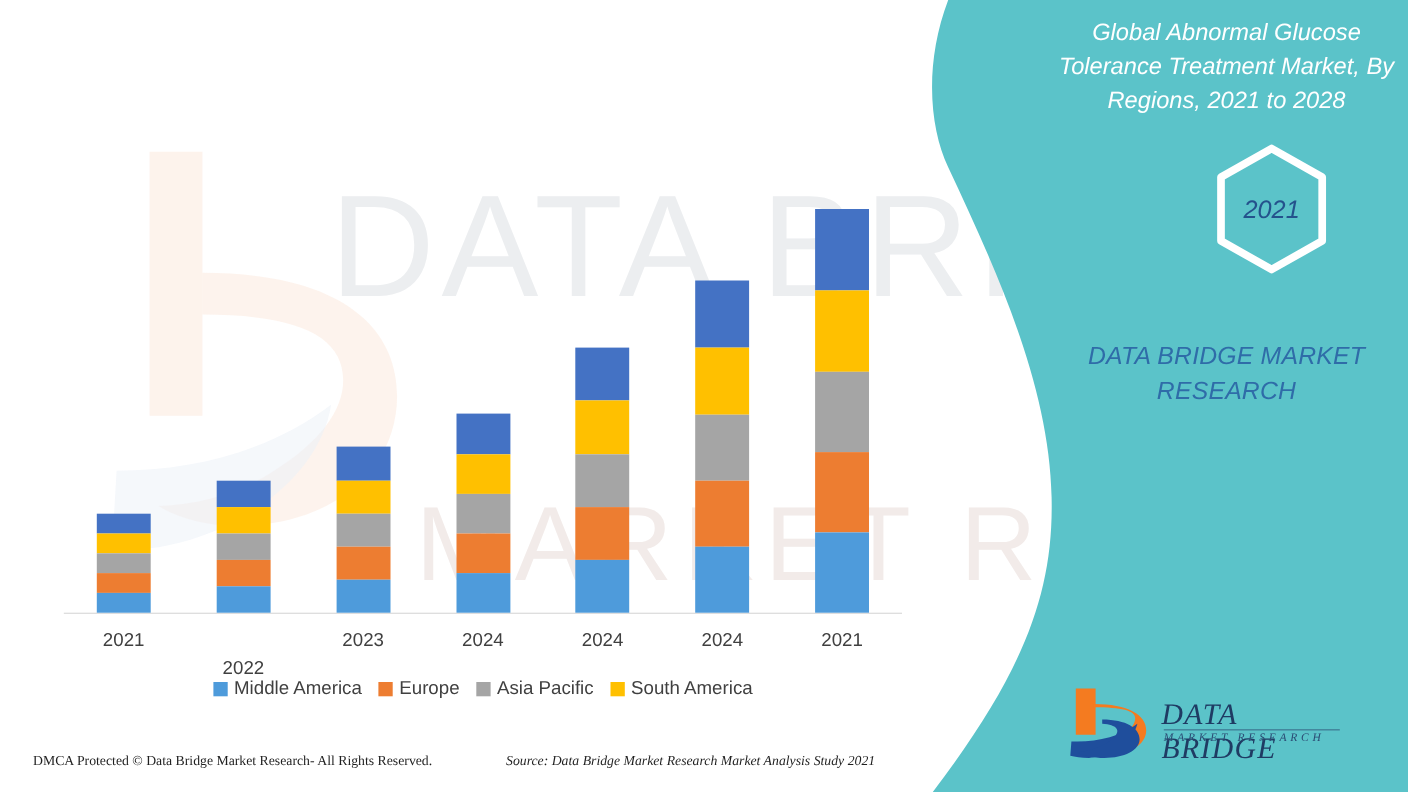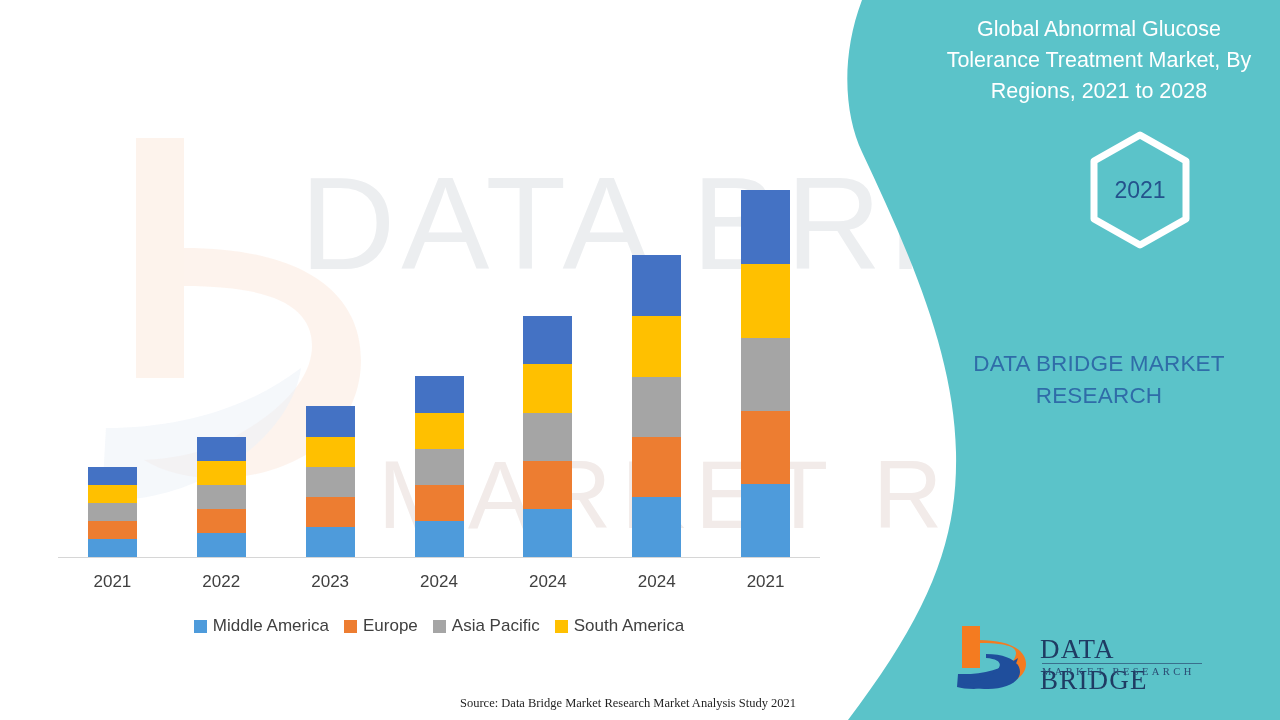--- a/index.html
+++ b/index.html
@@ -66,23 +66,24 @@
     top: 0;
     left: 0;
     width: 1280px;
     height: 720px;
     pointer-events: none;
   }
 
   .panel-content {
     position: absolute;
     top: 0;
-    right: 16px;
+    right: 0;
     width: 330px;
     height: 700px;
+    font-style: italic;
   }
 
   .panel-title {
     position: absolute;
     top: 14px;
     left: 0;
     width: 330px;
     text-align: center;
     color: #ffffff;
     font-size: 21.5px;
@@ -123,21 +124,20 @@
     position: absolute;
     top: 308px;
     left: 0;
     width: 330px;
     text-align: center;
     color: #2f6ca8;
     font-size: 22.5px;
     line-height: 32px;
     font-family: "Liberation Sans", sans-serif;
     letter-spacing: 0.2px;
-    margin-top: 40px;
   }
 
   .panel-logo {
     position: absolute;
     left: 22px;
     top: 620px;
     width: 250px;
     height: 74px;
   }
   .panel-logo .logo-mark { position: absolute; left: 0; top: 4px; }
@@ -262,25 +262,26 @@
     left: 30px;
     top: 0;
     color: #1f1f1f;
     font-size: 12.5px;
     font-family: "Liberation Serif", serif;
     white-space: nowrap;
   }
   .footer-right {
     position: absolute;
     left: 460px;
-    top: 12px;
+    top: 0;
     color: #1f1f1f;
     font-size: 12.5px;
     font-family: "Liberation Serif", serif;
     white-space: nowrap;
+    font-style: italic;
   }
 </style>
 </head>
 <body>
 
 <div id="stage">
 
   <div class="wm-layer">
     <div class="wm-text wm-databridge">DATA BRIDGE</div>
     <div class="wm-text wm-research">MARKET RESEARCH</div>
@@ -342,21 +343,21 @@
           <div class="seg" style="height: 74px; background: rgb(255, 192, 0);"></div>
           <div class="seg" style="height: 73px; background: rgb(165, 165, 165);"></div>
           <div class="seg" style="height: 73px; background: rgb(237, 125, 49);"></div>
           <div class="seg" style="height: 73px; background: rgb(78, 155, 219);"></div>
         </div>
       </div>
   </div>
 
   <div class="xlabels" id="xlabels">
       <div class="xlabel" style="left: 9.42857px;">2021</div>
-      <div class="xlabel" style="left: 118.286px;">2022</div>
+      <div class="xlabel" style="left: 118.286px; margin-top: 26px;">2022</div>
       <div class="xlabel" style="left: 227.143px;">2023</div>
       <div class="xlabel" style="left: 336px;">2024</div>
       <div class="xlabel" style="left: 444.857px;">2024</div>
       <div class="xlabel" style="left: 553.714px;">2024</div>
       <div class="xlabel" style="left: 662.571px;">2021</div>
     </div>
 
   <div class="legend" id="legend">
       <div class="legend-item">
         <span class="legend-swatch" style="background: rgb(78, 155, 219);"></span>
@@ -370,20 +371,21 @@
         <span class="legend-swatch" style="background: rgb(165, 165, 165);"></span>
         <span class="legend-text">Asia Pacific</span>
       </div>
       <div class="legend-item">
         <span class="legend-swatch" style="background: rgb(255, 192, 0);"></span>
         <span class="legend-text">South America</span>
       </div>
     </div>
 
   <div class="footer">
+    <div class="footer-left">DMCA Protected © Data Bridge Market Research- All Rights Reserved.</div>
     <div class="footer-right">Source: Data Bridge Market Research Market Analysis Study 2021</div>
   </div>
 
   <svg class="teal-panel" viewBox="0 0 1280 720" preserveAspectRatio="none">
     <path id="tealPath" d="M862 0 L1280 0 L1280 720 L848 720 C930 612 958 540 956 452 C954 352 908 250 862 152 C845 116 840 58 862 0 Z" fill="#5BC3C9"></path>
   </svg>
 
   <div class="panel-content">
     <div class="panel-title">Global Abnormal Glucose Tolerance Treatment Market, By Regions, 2021 to 2028</div>
 

